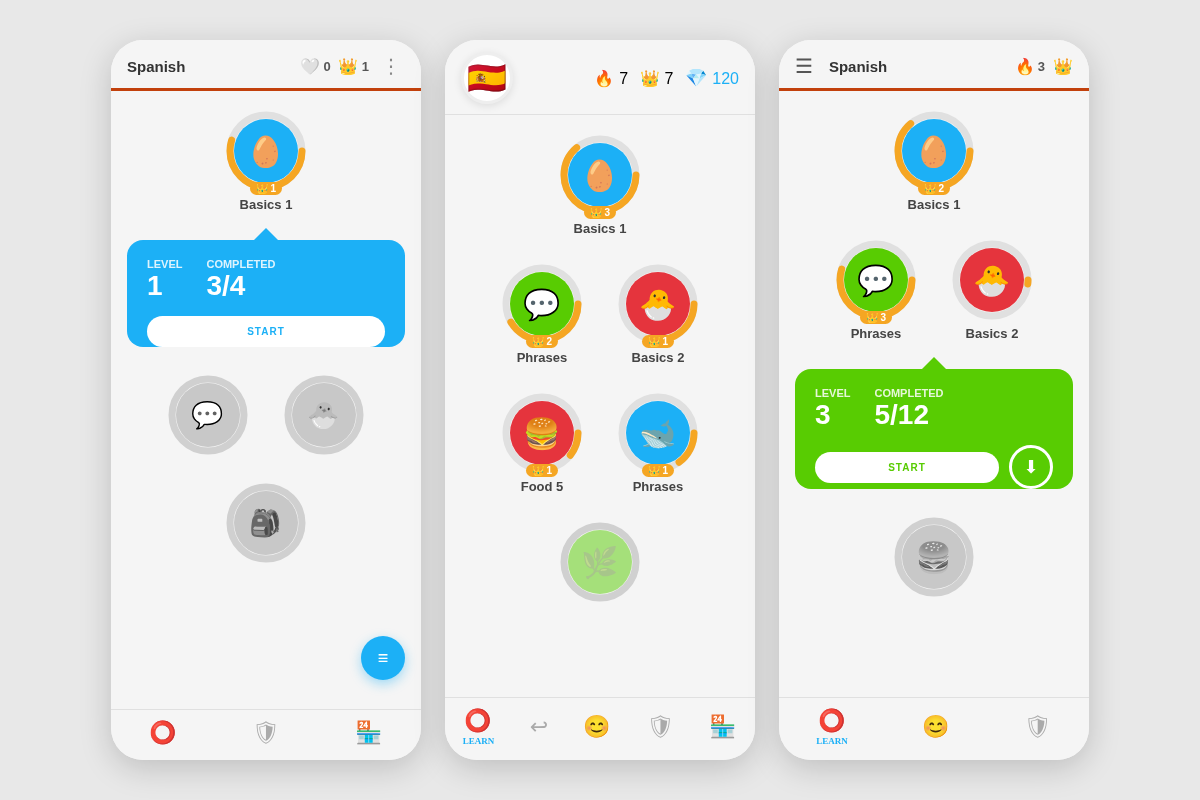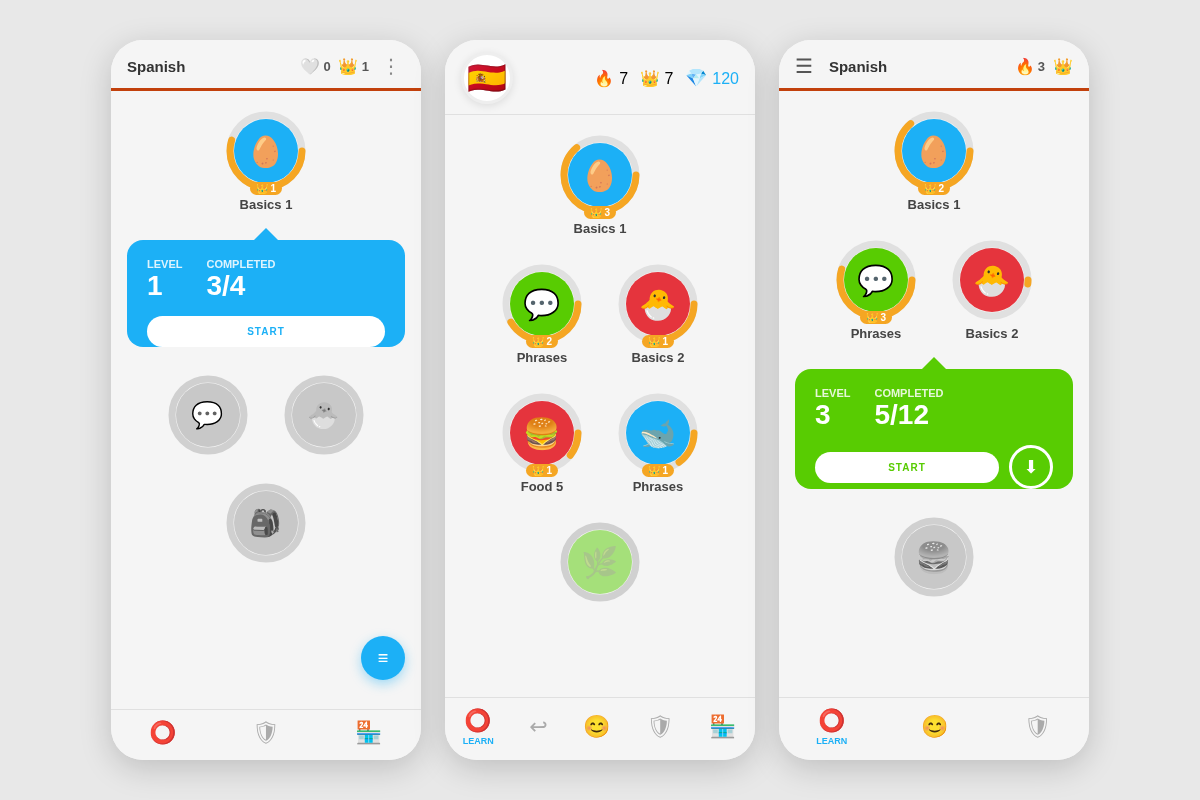--- a/index.html
+++ b/index.html
@@ -200,21 +200,21 @@
       font-size: 22px;
       color: #aaa;
     }
     .nav-item.active .nav-icon { color: #1cb0f6; }
     .nav-item .nav-label {
       font-size: 9px;
       font-weight: 700;
       color: #aaa;
       text-transform: uppercase;
     }
-    .nav-item.active .nav-label { color: #1cb0f6; }
+    .nav-item.active .nav-label { color: #1cb0f6; font-family: Liberation Serif, serif; }
 
     
     .node-row {
       display: flex;
       gap: 36px;
       justify-content: center;
       width: 100%;
     }
 
     

